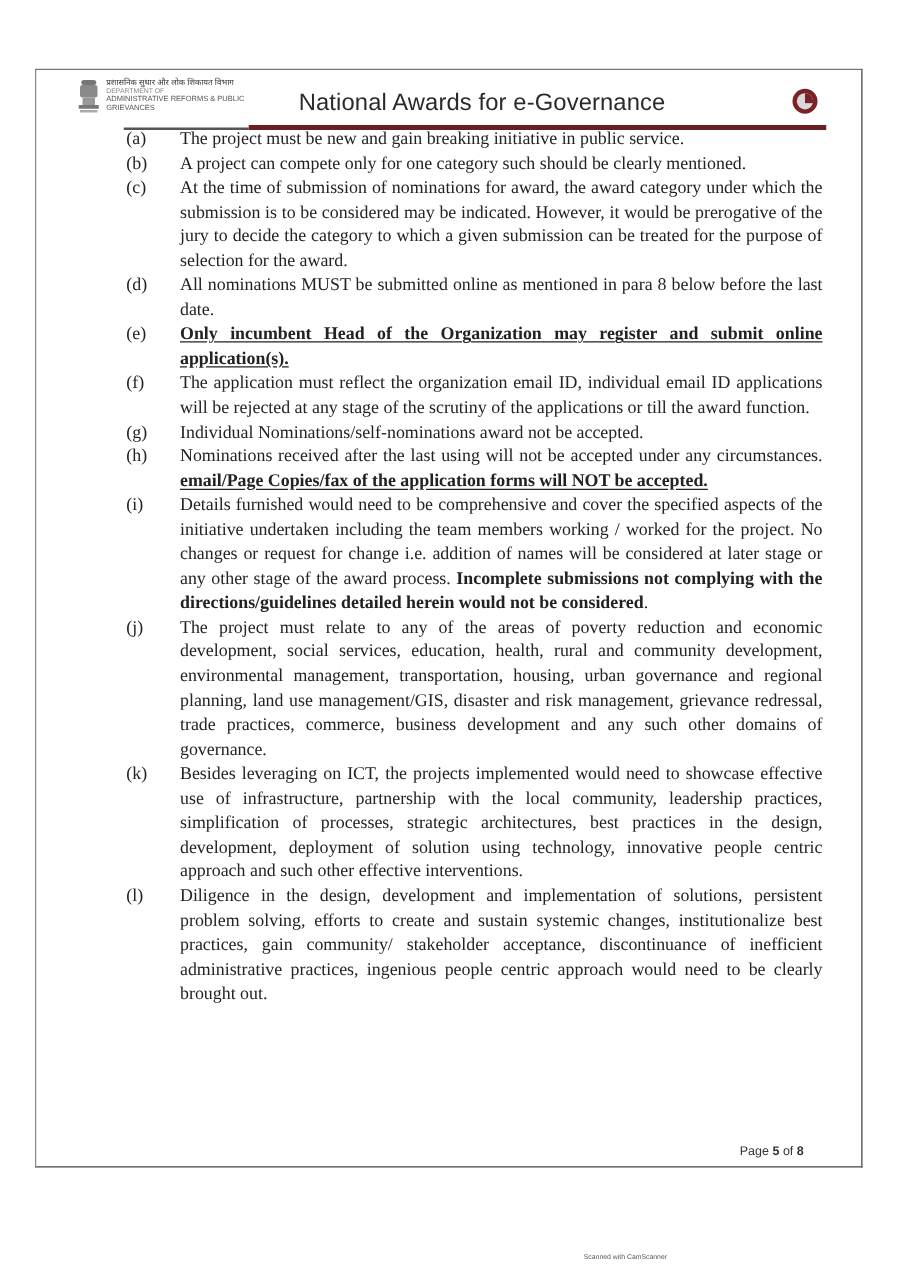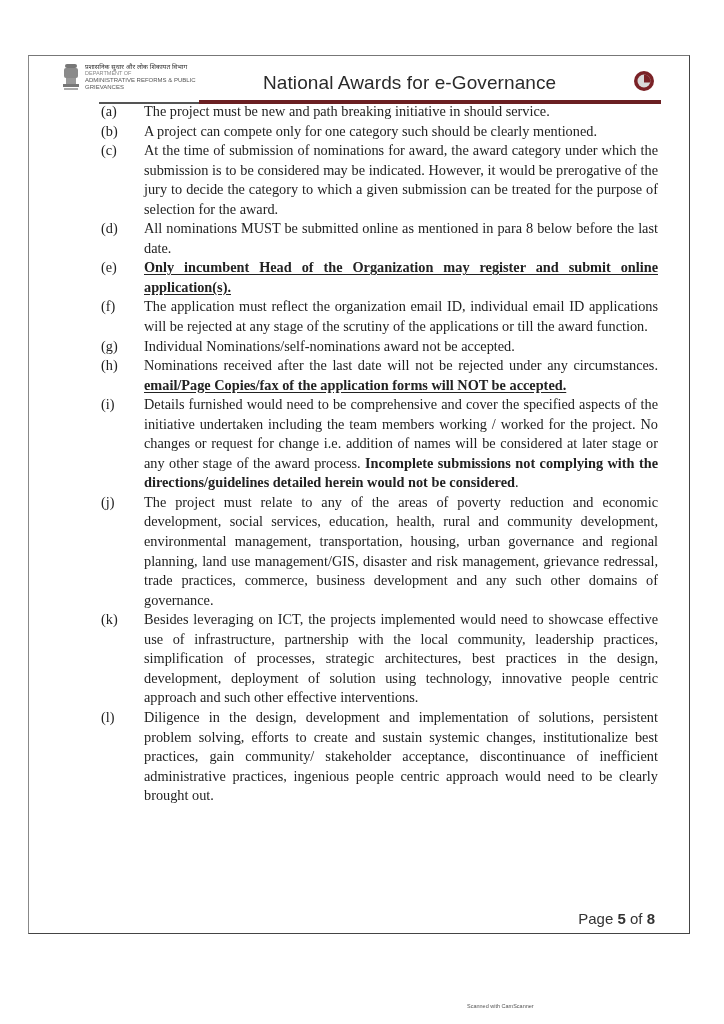--- a/index.html
+++ b/index.html
@@ -8,31 +8,31 @@
     position: absolute; left: 28px; top: 55px; width: 662px; height: 879px;
     border: 1.5px solid #444; border-top-color: #777; border-left-color: #888; box-sizing: border-box;
   }
   .header { position: absolute; left: 0; top: 0; width: 100%; height: 50px; }
   .emblem { position: absolute; left: 32px; top: 6px; width: 20px; height: 30px; }
   .dept { position: absolute; left: 56px; top: 7px; font-family: "Liberation Sans", "DejaVu Sans", sans-serif; color: #555; line-height: 7px; }
   .dept .hi { font-size: 6.5px; color: #333; display: block; }
   .dept .en1 { font-size: 5.5px; display: block; color: #888; }
   .dept .en2 { font-size: 6px; display: block; color: #555; }
   .dept .en3 { font-size: 6px; display: block; color: #555; }
-  .title { position: absolute; left: 210px; top: 16px; font-family: "Liberation Sans", "DejaVu Sans", sans-serif; font-size: 19px; color: #2a2a2a; letter-spacing: 0.1px; margin-left: 24px; }
+  .title { position: absolute; left: 210px; top: 16px; font-family: "Liberation Sans", "DejaVu Sans", sans-serif; font-size: 19px; color: #2a2a2a; letter-spacing: 0.1px; }
   .logo { position: absolute; left: 604px; top: 14px; width: 22px; height: 22px; }
   .rule-thin { position: absolute; left: 70px; top: 46px; width: 100px; height: 1.5px; background: #555; }
   .rule-thick { position: absolute; left: 170px; top: 44px; width: 462px; height: 4px; background: #6b1f22; }
   .items { position: absolute; left: 72px; top: 46px; width: 560px; }
   .item { position: relative; padding-left: 43px; font-size: 14.3px; line-height: 19.55px; }
   .item .lbl { position: absolute; left: 0; top: 0; }
   .item .txt { display: block; text-align: justify; width: 514px; }
   .b { font-weight: bold; }
   .u { text-decoration: underline; text-underline-offset: 2px; }
-  .footer { position: absolute; right: 34px; bottom: 6px; font-family: "Liberation Sans", "DejaVu Sans", sans-serif; font-size: 15px; color: #333; }
+  .footer { position: absolute; right: 46px; bottom: 6px; font-family: "Liberation Sans", "DejaVu Sans", sans-serif; font-size: 10px; color: #333; }
   .footer .num { font-weight: bold; }
   .scan { position: absolute; left: 467px; top: 1003px; font-family: "Liberation Sans", "DejaVu Sans", sans-serif; font-size: 5.5px; color: #555; }
 </style>
 </head>
 <body>
 
 <div class="page-frame">
   <div class="header">
     <svg class="emblem" viewBox="0 0 20 30">
       <rect x="4" y="2" width="12" height="4" rx="2" fill="#777"></rect>
@@ -54,21 +54,21 @@
       <path d="M11 4.5 A6.5 6.5 0 0 1 17.5 11 L11 11 Z" fill="#7a2226"></path>
       <rect x="11" y="10" width="6.5" height="2.5" fill="#7a2226"></rect>
     </svg>
     <div class="rule-thin"></div>
     <div class="rule-thick"></div>
   </div>
 
   <div class="items" id="items">
       <div class="item">
         <span class="lbl">(a)</span>
-        <span class="txt"><span>The project must be new and path breaking initiative in should service.</span></span>
+        <span class="txt"><span>The project must be new and gain breaking initiative in public service.</span></span>
       </div>
       <div class="item">
         <span class="lbl">(b)</span>
         <span class="txt"><span>A project can compete only for one category such should be clearly mentioned.</span></span>
       </div>
       <div class="item">
         <span class="lbl">(c)</span>
         <span class="txt"><span>At the time of submission of nominations for award, the award category under which the submission is to be considered may be indicated.  However, it would be prerogative of the jury to decide the category to which a given submission can be treated for the purpose of selection for the award.</span></span>
       </div>
       <div class="item">
@@ -82,21 +82,21 @@
       <div class="item">
         <span class="lbl">(f)</span>
         <span class="txt"><span>The application must reflect the organization email ID, individual email ID applications will be rejected at any stage of the scrutiny of the applications or till the award function.</span></span>
       </div>
       <div class="item">
         <span class="lbl">(g)</span>
         <span class="txt"><span>Individual Nominations/self-nominations award not be accepted.</span></span>
       </div>
       <div class="item">
         <span class="lbl">(h)</span>
-        <span class="txt"><span>Nominations received after the last date will not be rejected under any circumstances. </span><span class="b u">email/Page Copies/fax of the application forms will NOT be accepted.</span></span>
+        <span class="txt"><span>Nominations received after the last using will not be accepted under any circumstances. </span><span class="b u">email/Page Copies/fax of the application forms will NOT be accepted.</span></span>
       </div>
       <div class="item">
         <span class="lbl">(i)</span>
         <span class="txt"><span>Details furnished would need to be comprehensive and cover the specified aspects of the initiative undertaken including the team members working / worked for the project. No changes or request for change i.e. addition of names will be considered at later stage or any other stage of the award process. </span><span class="b">Incomplete submissions not complying with the directions/guidelines detailed herein would not be considered</span><span>.</span></span>
       </div>
       <div class="item">
         <span class="lbl">(j)</span>
         <span class="txt"><span>The project must relate to any of the areas of poverty reduction and economic development, social services, education, health, rural and community development, environmental management, transportation, housing, urban governance and regional planning, land use management/GIS, disaster and risk management, grievance redressal, trade practices, commerce, business development and any such other domains of governance.</span></span>
       </div>
       <div class="item">

